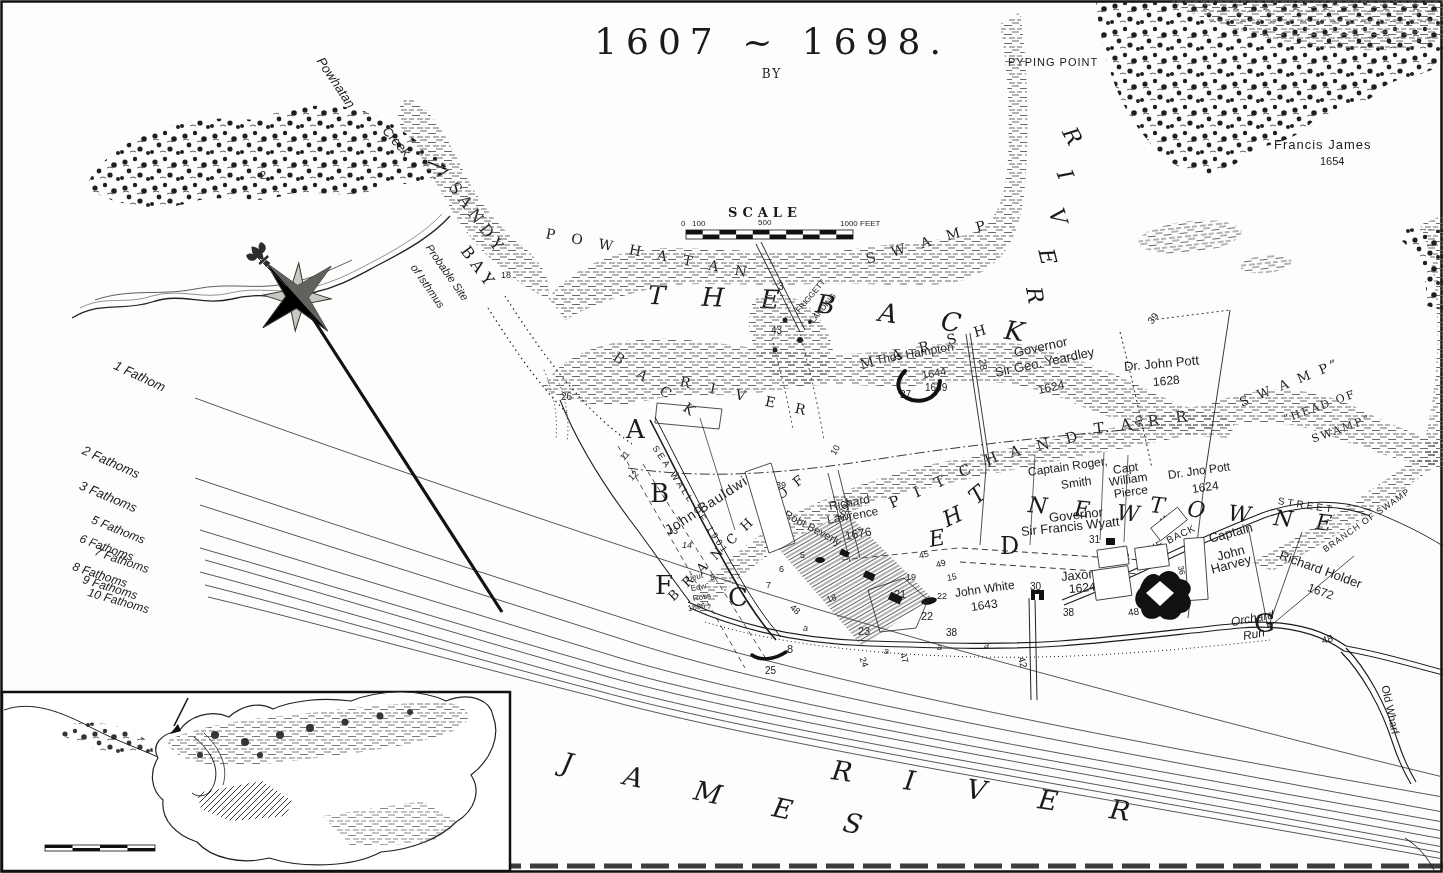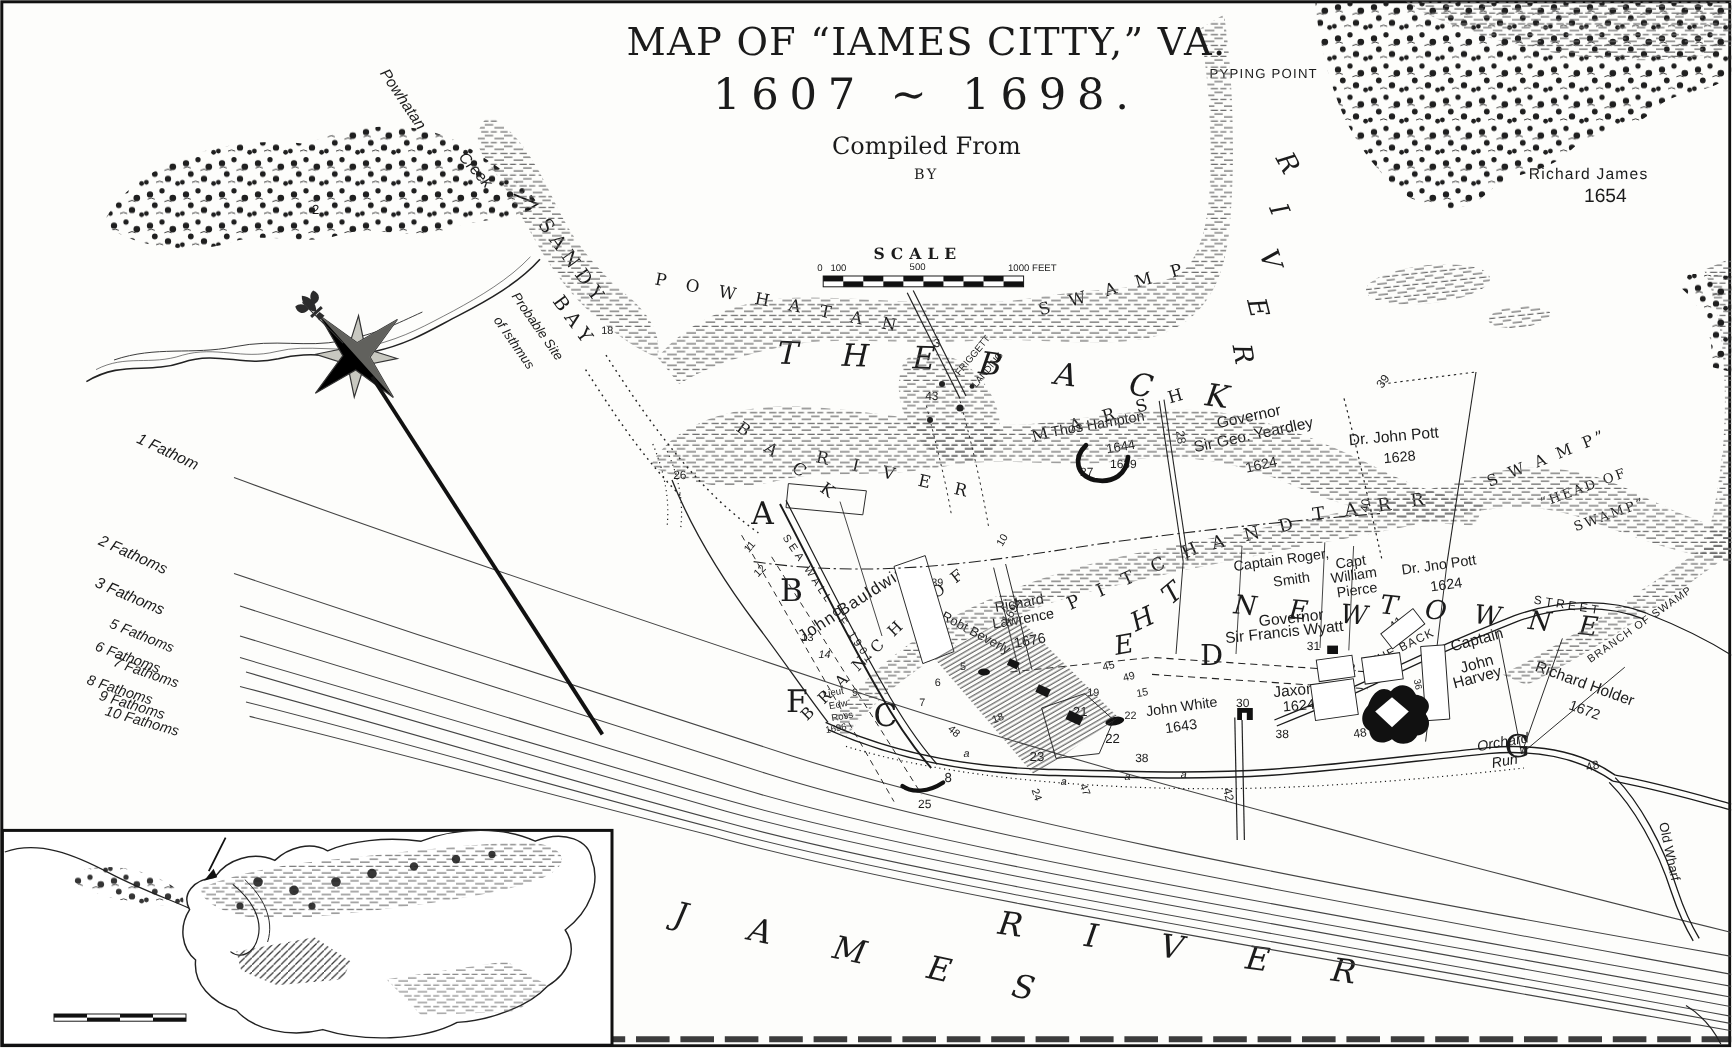--- a/index.html
+++ b/index.html
@@ -268,23 +268,21 @@
       </g>
     </g>
     <g>
       <path d="M188,698 L174,726" stroke="#111" stroke-width="1.5" fill="none"></path>
       <polygon points="170,734 178,724 181,731" fill="#111"></polygon>
     </g>
   </g>
 </svg>
 
 <div id="title-block">
-  <div class="t1">MAP OF “IAMES CITTY,” VA.</div>
   <div class="t2">1607 ~ 1698.</div>
-  <div class="t3">Compiled  From</div>
   <div class="t5">BY</div>
 </div>
 
 <div id="labels-layer">
     <span class="lbl serif" style="left: 728px; top: 206px; font-size: 13px; letter-spacing: 5px; font-weight: 700;">SCALE</span>
     <span class="lbl" style="left: 681px; top: 220px; font-size: 8px;">0</span>
     <span class="lbl" style="left: 692px; top: 220px; font-size: 8px;">100</span>
     <span class="lbl" style="left: 758px; top: 219px; font-size: 8px;">500</span>
     <span class="lbl" style="left: 840px; top: 220px; font-size: 8px;">1000 FEET</span>
     <span class="lbl it" style="left: 320px; top: 52px; font-size: 13px; transform: rotate(56deg);">Powhatan</span>
@@ -298,22 +296,22 @@
     <span class="lbl serif" style="left: 546px; top: 226px; font-size: 14px; letter-spacing: 6px; transform: rotate(11deg);">P O W H A T A N</span>
     <span class="lbl serif" style="left: 866px; top: 252px; font-size: 14px; letter-spacing: 6px; transform: rotate(-16deg);">S W A M P</span>
     <span class="lbl serif it" style="left: 648px; top: 282px; font-size: 26px; letter-spacing: 14px; transform: rotate(2deg);">T H E</span>
     <span class="lbl serif it" style="left: 816px; top: 290px; font-size: 26px; letter-spacing: 18px; transform: rotate(8deg);">B A C K</span>
     <span class="lbl serif it" style="left: 1068px; top: 118px; font-size: 22px; transform: rotate(62deg);">R</span>
     <span class="lbl serif it" style="left: 1063px; top: 160px; font-size: 22px; transform: rotate(68deg);">I</span>
     <span class="lbl serif it" style="left: 1055px; top: 198px; font-size: 22px; transform: rotate(72deg);">V</span>
     <span class="lbl serif it" style="left: 1045px; top: 238px; font-size: 22px; transform: rotate(76deg);">E</span>
     <span class="lbl serif it" style="left: 1033px; top: 276px; font-size: 22px; transform: rotate(80deg);">R</span>
     <span class="lbl" style="left: 1008px; top: 57px; font-size: 11px; letter-spacing: 1px;">PYPING POINT</span>
-    <span class="lbl" style="left: 1274px; top: 138px; font-size: 13px; letter-spacing: 1px;">Richard James</span>
-    <span class="lbl" style="left: 1320px; top: 156px; font-size: 16px;">1654</span>
+    <span class="lbl" style="left: 1274px; top: 138px; font-size: 13px; letter-spacing: 1px;">Francis James</span>
+    <span class="lbl" style="left: 1320px; top: 156px; font-size: 11px;">1654</span>
     <span class="lbl" style="left: 798px; top: 308px; font-size: 8px; transform: rotate(-50deg);">FRIGGETT</span>
     <span class="lbl" style="left: 812px; top: 318px; font-size: 8px; transform: rotate(-50deg);">LANDING</span>
     <span class="lbl" style="left: 778px; top: 282px; font-size: 10px;">3</span>
     <span class="lbl" style="left: 771px; top: 326px; font-size: 10px;">43</span>
     <span class="lbl serif" style="left: 615px; top: 348px; font-size: 14px; letter-spacing: 7px; transform: rotate(36deg);">B A C K</span>
     <span class="lbl serif" style="left: 680px; top: 374px; font-size: 14px; letter-spacing: 8px; transform: rotate(13deg);">R I V E R</span>
     <span class="lbl serif" style="left: 860px; top: 358px; font-size: 14px; letter-spacing: 7px; transform: rotate(-16deg);">M A R S H</span>
     <span class="lbl" style="left: 876px; top: 354px; font-size: 12px; transform: rotate(-10deg);">Thos Hampton</span>
     <span class="lbl" style="left: 922px; top: 370px; font-size: 11px; transform: rotate(-10deg);">1644</span>
     <span class="lbl" style="left: 900px; top: 390px; font-size: 10px;">27</span>

